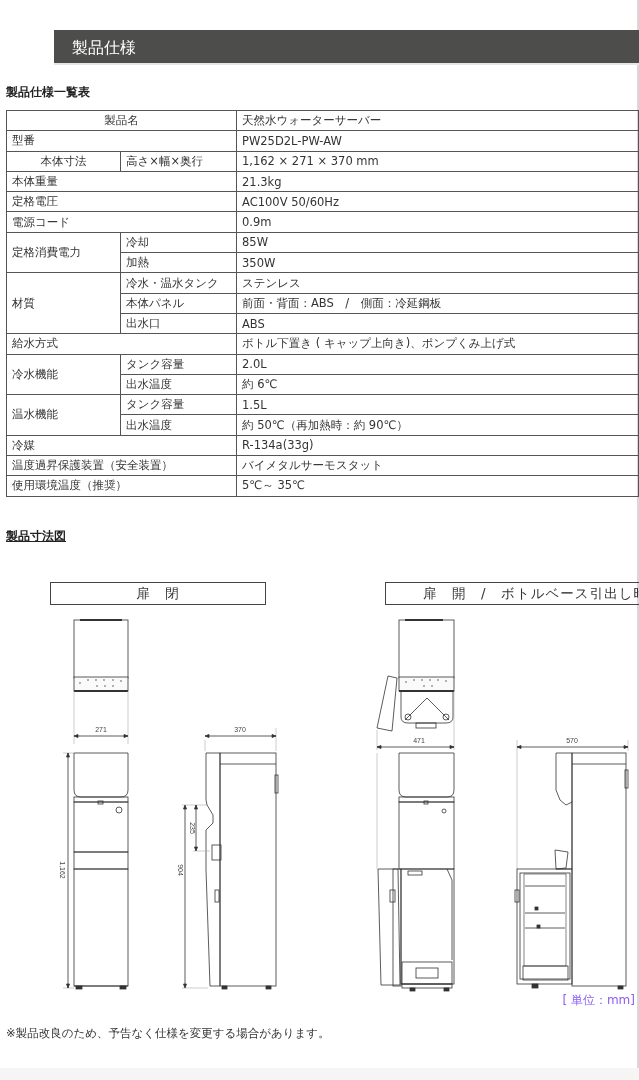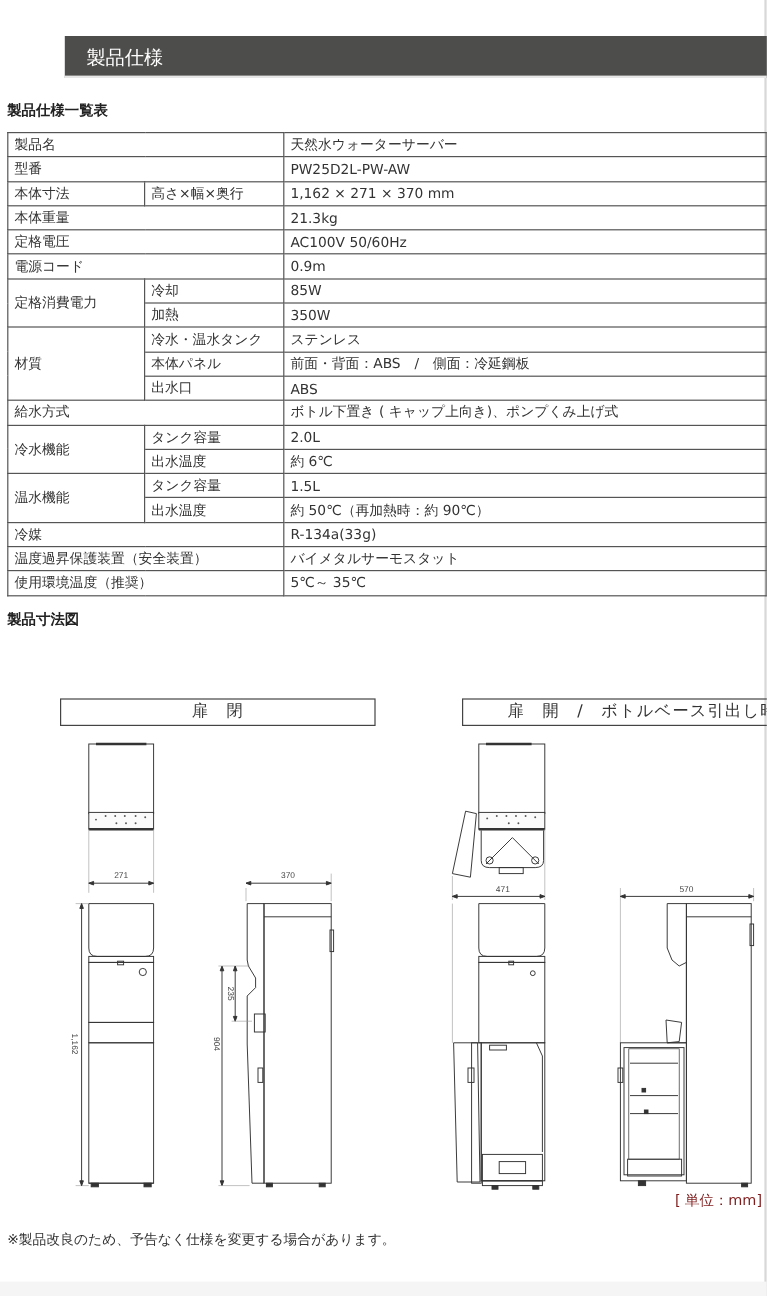--- a/index.html
+++ b/index.html
@@ -13,40 +13,40 @@
   .right-edge { position: absolute; top: 0; right: 0; width: 2px; height: 1080px; background: #d8d8d8; }
   .section-header {
     position: absolute; left: 6px; top: 30px; width: 633px; height: 35px;
     background: #4d4d4b; color: #fff; box-sizing: border-box;
     padding-left: 18px; font-size: 16px; line-height: 35px;
     border-bottom: 2px solid #e6e6e6;
     margin-left: 48px;
   }
   .subhead { position: absolute; left: 6px; font-size: 12px; font-weight: bold; color: #222; }
   #spec-title { top: 84px; }
-  #dim-title { top: 508px; }
+  #dim-title { top: 528px; text-decoration: underline; }
   table.spec {
     position: absolute; left: 6px; top: 110px; width: 633px;
     border-collapse: collapse; font-size: 11.5px; color: #333;
   }
   table.spec td {
     border: 1px solid #555; height: 19.3px; padding: 0 5px;
     white-space: nowrap; vertical-align: middle;
   }
-  table.spec td.c1 { width: 103px; }
+  table.spec td.c1 { width: 103px; text-align: center; }
   table.spec td.c2 { width: 105px; }
   .diagram-label {
     position: absolute; top: 582px; height: 23px; border: 1px solid #444;
     box-sizing: border-box; font-size: 13.5px; text-align: center; line-height: 21px;
     color: #333; letter-spacing: 1px;
   }
-  #label-closed { left: 50px; width: 263px; }
+  #label-closed { left: 50px; width: 216px; }
   #label-open { left: 338px; width: 301px; margin-left: 47px; }
   svg.draw { position: absolute; left: 0; top: 0; }
-  .unit { position: absolute; right: 4px; top: 992px; font-size: 12px; color: #7f1d1d; margin-left: 41px; }
+  .unit { position: absolute; right: 4px; top: 992px; font-size: 12px; color: #8b5cf6; margin-left: 41px; }
   .note { position: absolute; left: 6px; top: 1026px; font-size: 11.5px; color: #333; }
   .bottom-band { position: absolute; left: 0; top: 1068px; width: 639px; height: 12px; background: #f5f5f5; }
 </style>
 </head>
 <body>
 
 <div class="right-edge"></div>
 
 <div class="section-header">
   <span>製品仕様</span>

